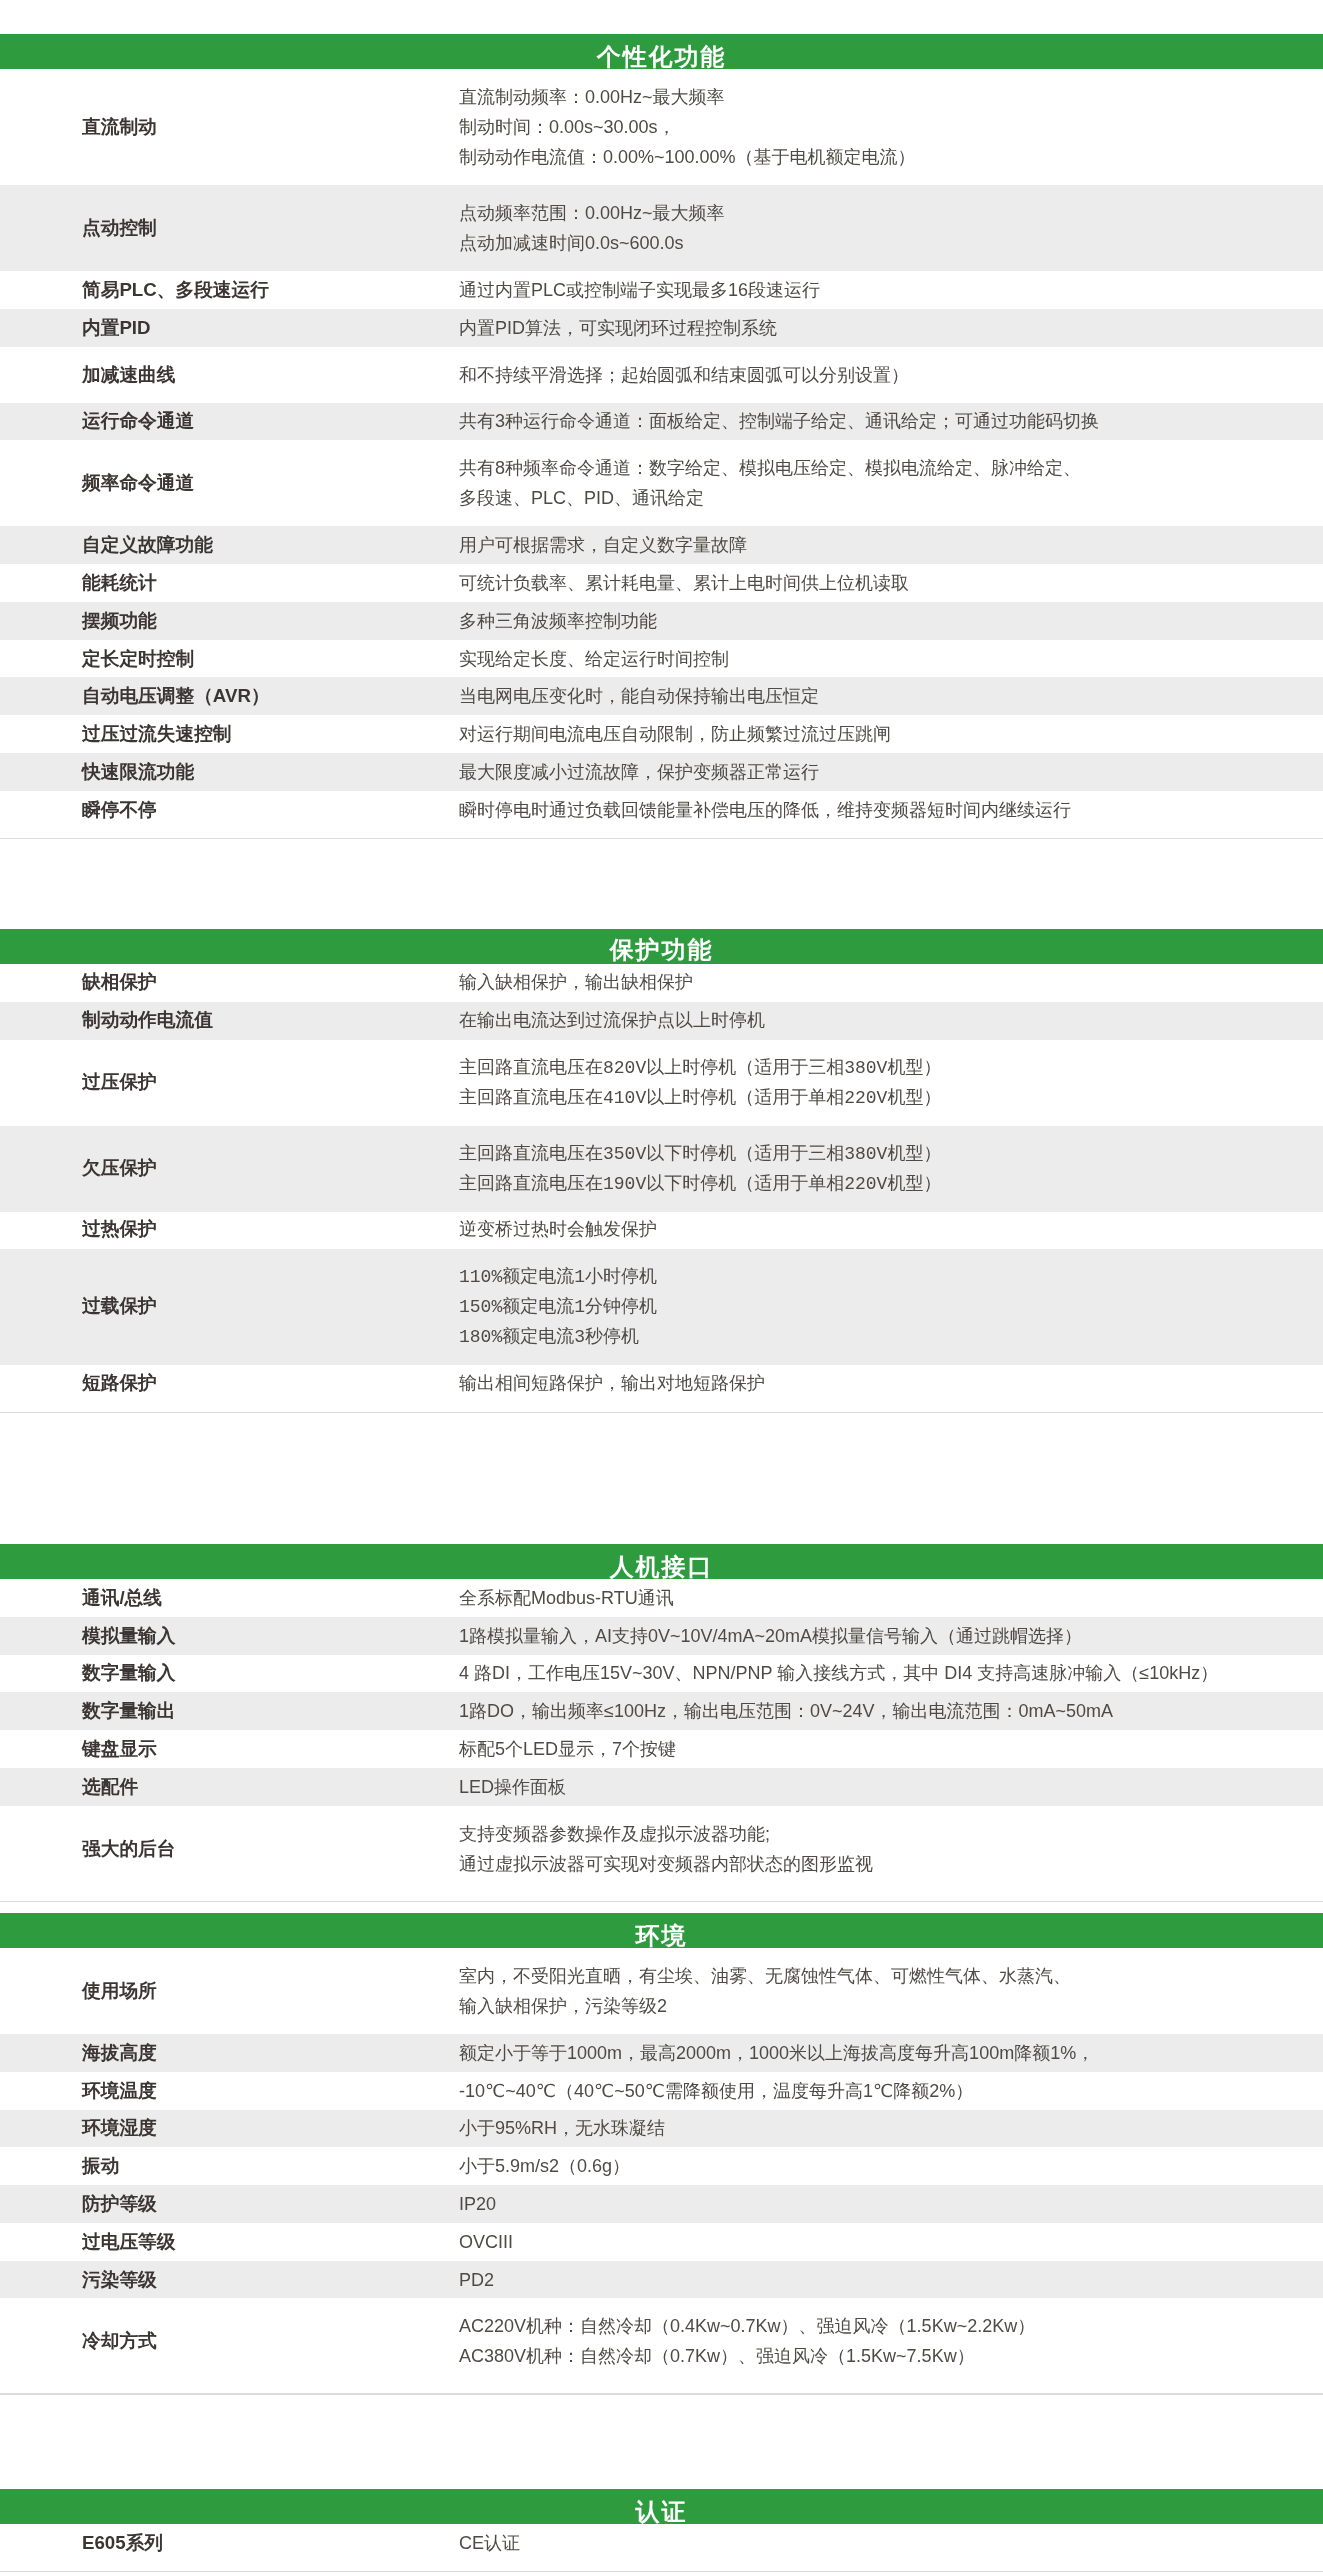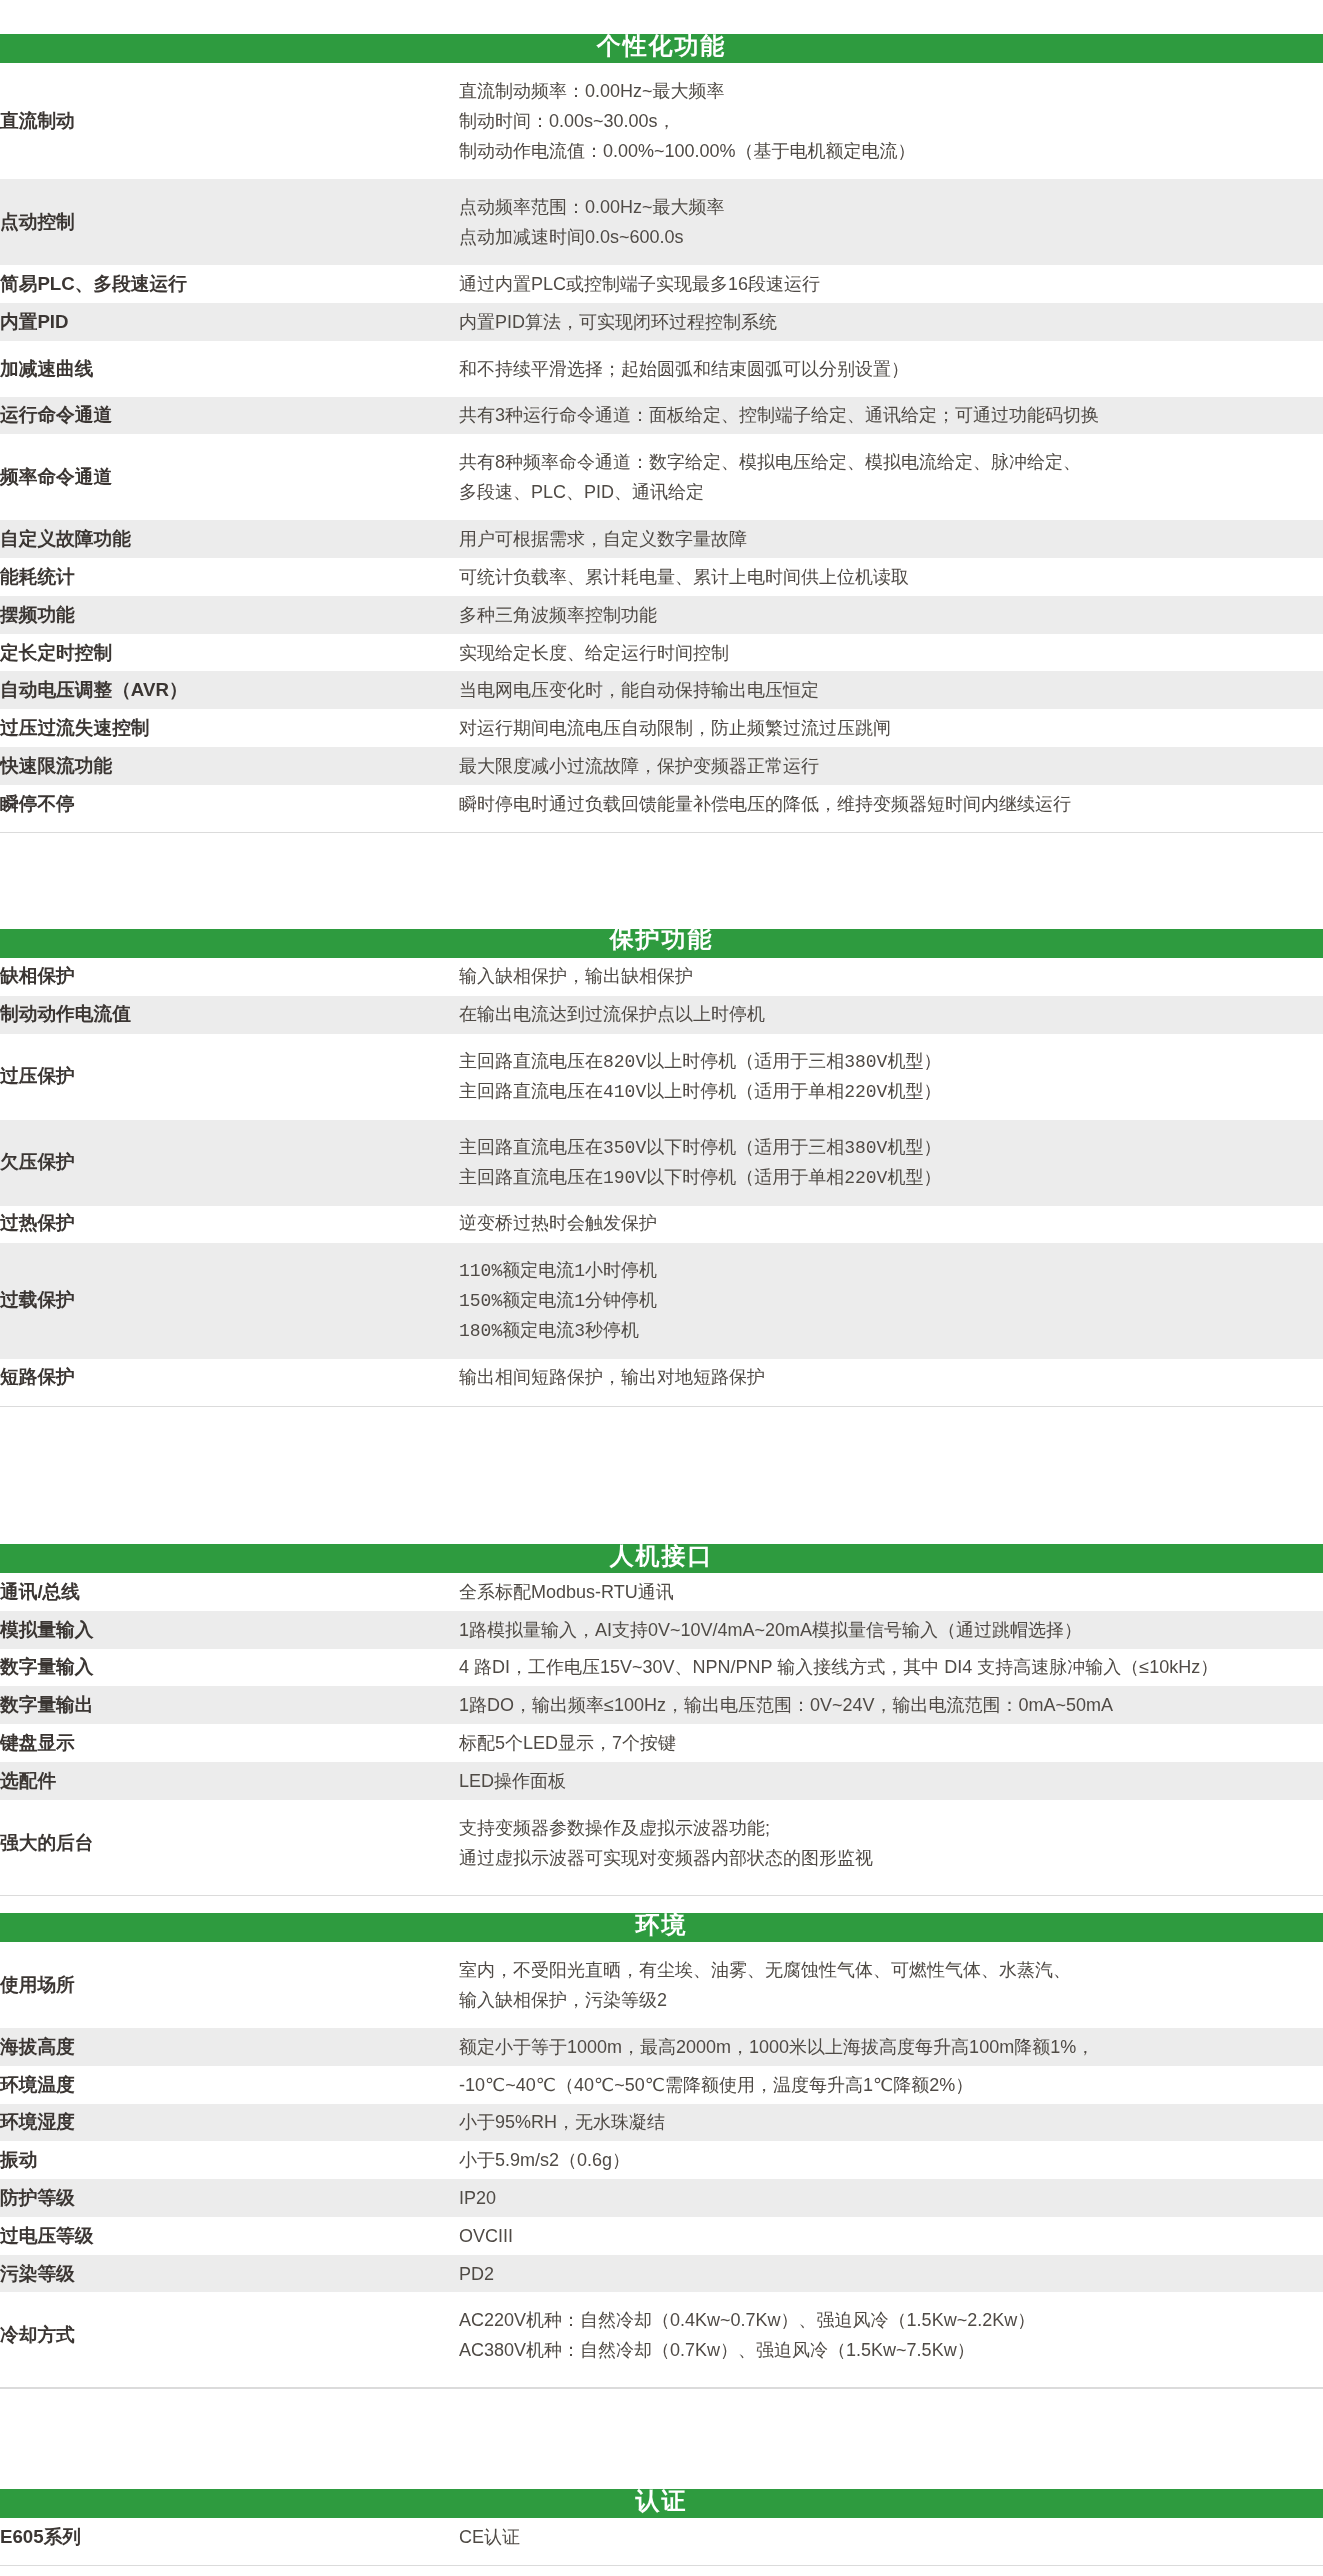--- a/index.html
+++ b/index.html
@@ -10,35 +10,35 @@
     --endline:#DBDBDB;
   }
   html,body{margin:0;padding:0;}
   body{
     width:1323px;height:2576px;position:relative;background:#ffffff;
     font-family:"Liberation Sans","DejaVu Sans",sans-serif;
     overflow:hidden;
   }
   .spec-section{position:absolute;left:0;width:1323px;}
   .section-header{
-    height:29px;background:var(--green);
-    display:flex;align-items:flex-start;justify-content:center;
+    height:35px;background:var(--green);
+    display:flex;align-items:flex-end;justify-content:center;
   }
   .section-title{
     color:#ffffff;font-size:24px;font-weight:bold;letter-spacing:1.9px;
     line-height:1;
   }
   .spec-row{
     display:flex;min-height:37px;box-sizing:border-box;
     padding:3.9px 0;background:#ffffff;
   }
   .spec-row.striped{background:var(--stripe);}
   .spec-row.multi{padding:13px 0;}
   .row-label{
-    width:459px;box-sizing:border-box;
+    width:459px;box-sizing:border-box;padding-left:82px;
     display:flex;align-items:center;
     font-size:18.7px;font-weight:bold;color:var(--label);
     line-height:26px;
   }
   .row-desc{
     flex:1;display:flex;flex-direction:column;justify-content:center;
     padding-right:32px;
   }
   .desc-line{
     font-size:18px;color:var(--desc);line-height:30px;

